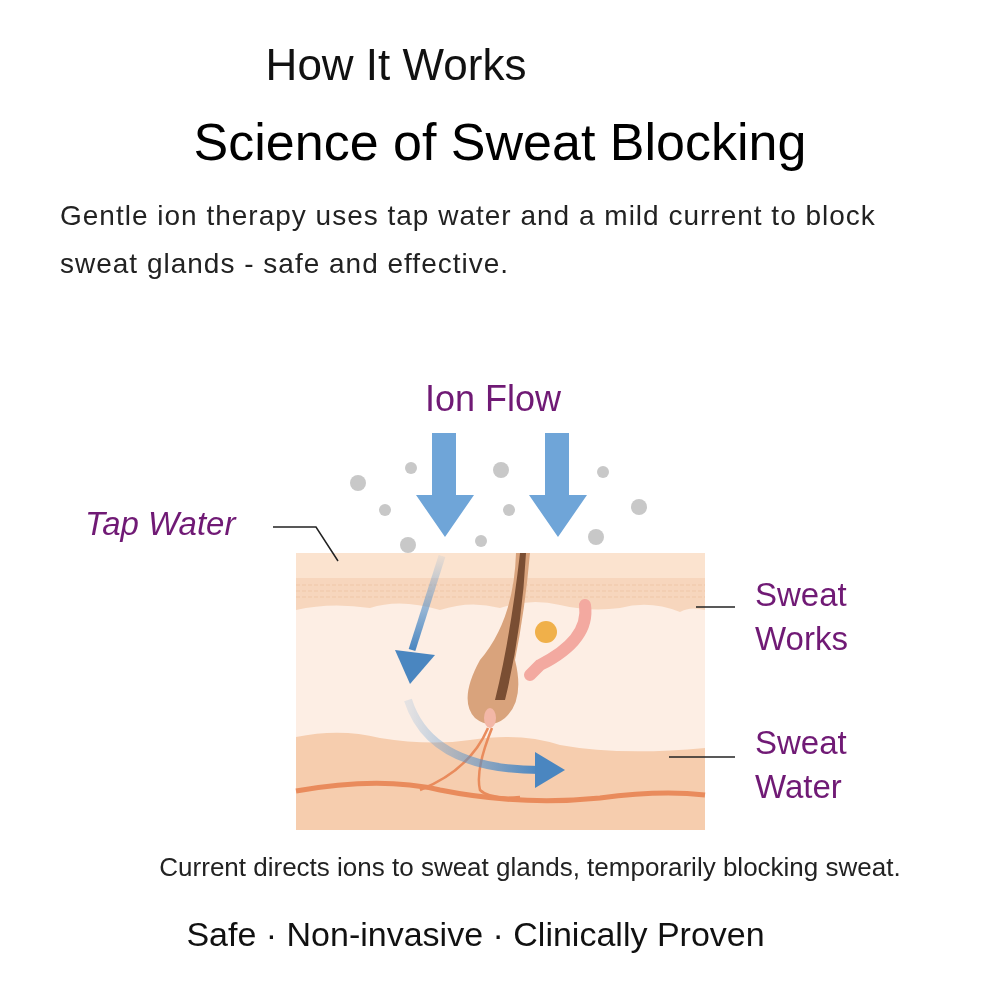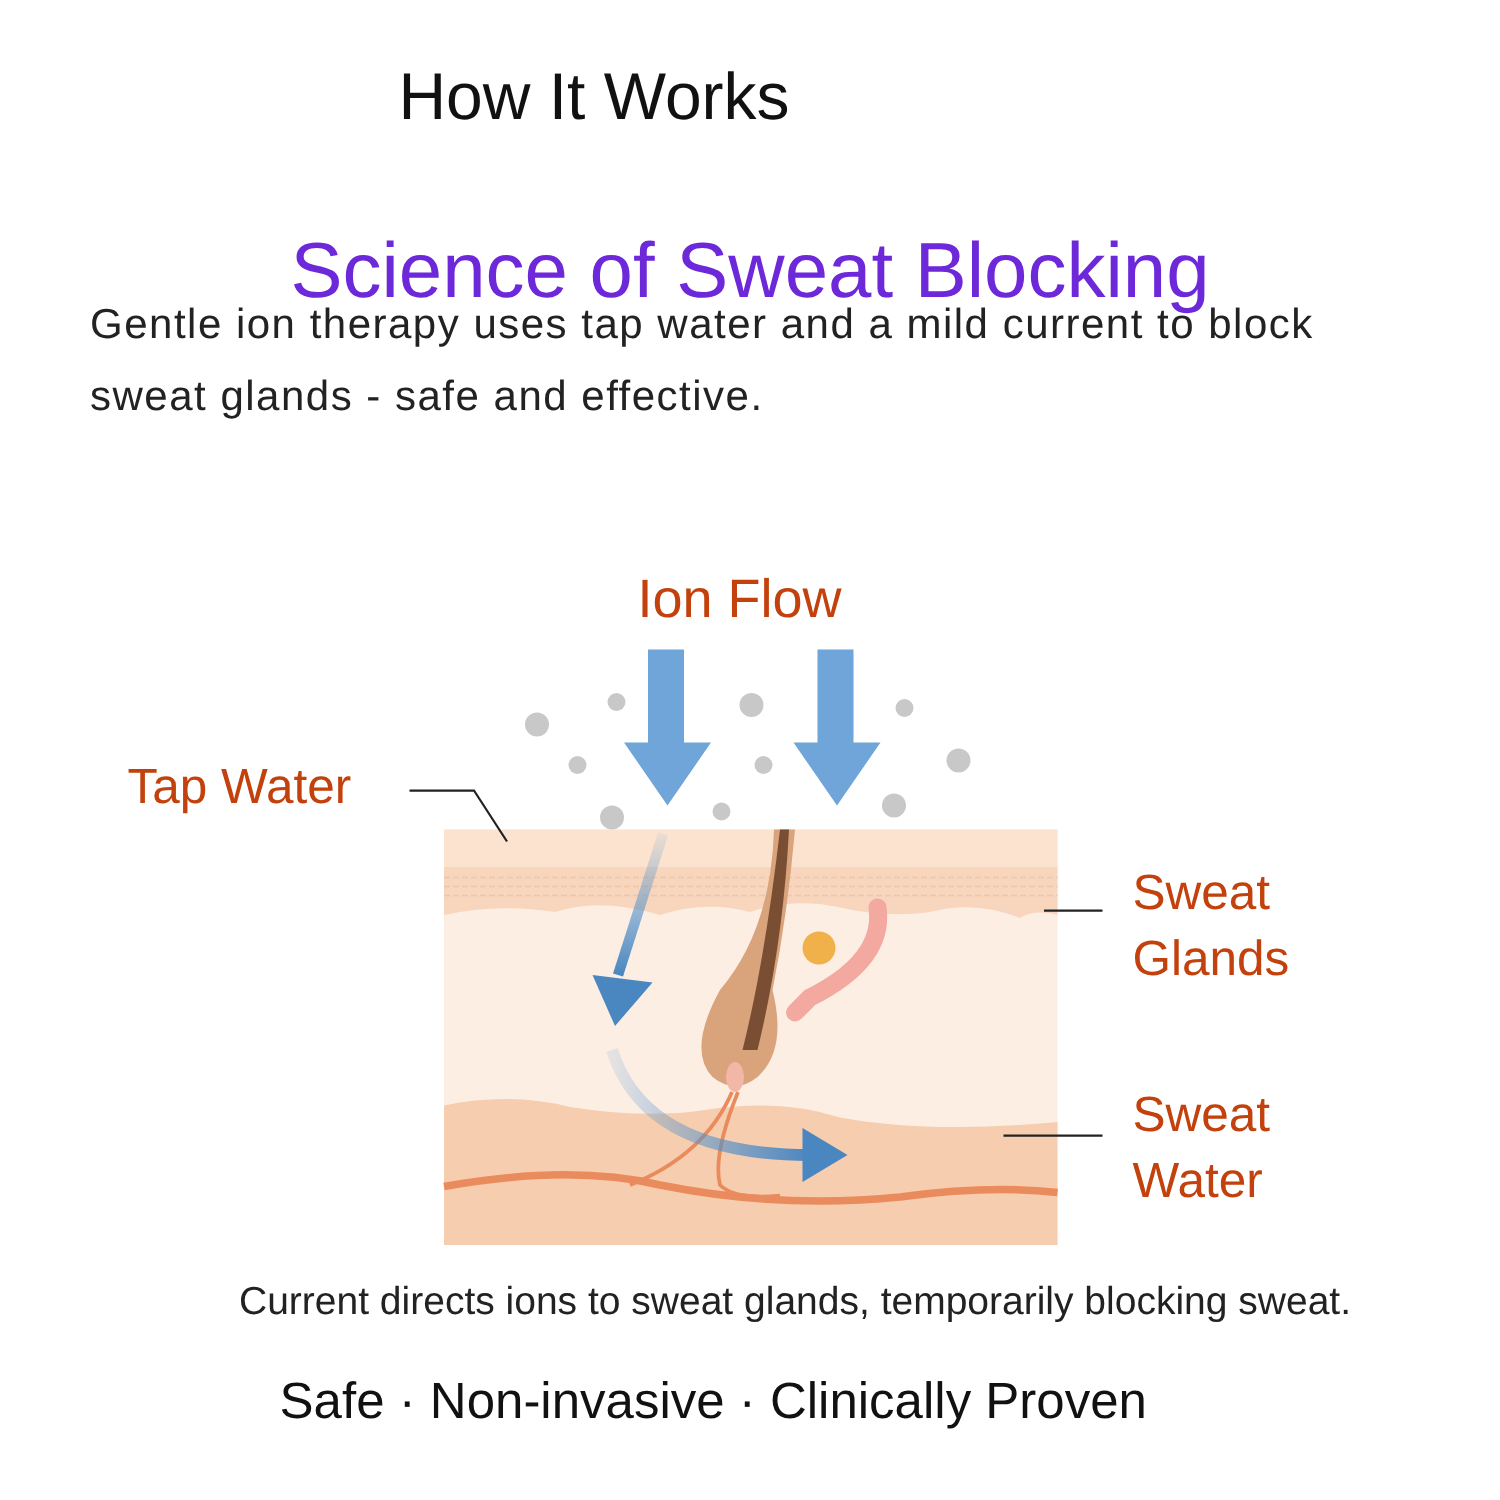--- a/index.html
+++ b/index.html
@@ -1,21 +1,21 @@
 <!DOCTYPE html>
 <html><head>
 <meta charset="utf-8">
 <style>
   html,body{margin:0;padding:0;background:#ffffff;}
   body{width:1000px;height:1000px;position:relative;overflow:hidden;font-family:"Liberation Sans","DejaVu Sans",sans-serif;color:#111;}
   .abs{position:absolute;}
   .h1{left:0;width:792px;top:40px;text-align:center;font-size:44px;font-weight:500;color:#111;}
-  .h2{left:0;width:1000px;top:112px;text-align:center;font-size:52px;color:#6d28d9;margin-top:39px;}
+  .h2{left:0;width:1000px;top:112px;text-align:center;font-size:52px;color:#000000;}
   .sub{left:60px;width:880px;top:192px;text-align:left;font-size:28px;line-height:48px;letter-spacing:1px;color:#222;}
-  .lbl{font-size:33px;color:#c2410c;}
+  .lbl{font-size:33px;color:#701a75;}
   .cap{left:0;width:1000px;top:852px;text-align:center;font-size:26px;color:#222;padding-left:60px;box-sizing:border-box;}
   .foot{left:0;width:951px;top:915px;text-align:center;font-size:34px;color:#111;}
 </style>
 </head>
 <body>
 
 <div class="abs h1">How It Works</div>
 <div class="abs h2">Science of Sweat Blocking</div>
 <div class="abs sub">Gentle ion therapy uses tap water and a mild current to block sweat glands - safe and effective.</div>
 
@@ -74,20 +74,20 @@
   <path d="M442 556 L412 650" stroke="url(#fadeA)" stroke-width="7" fill="none"></path>
   <path d="M395 650 L410 684 L435 655 Z" fill="#4a86c0"></path>
   <path d="M408 700 Q430 770 540 770" stroke="url(#fadeB)" stroke-width="8" fill="none"></path>
   <path d="M535 752 L565 770 L535 788 Z" fill="#4a86c0"></path>
 
   <polyline points="273,527 316,527 338,561" stroke="#222" stroke-width="1.5" fill="none"></polyline>
   <line x1="696" y1="607" x2="735" y2="607" stroke="#222" stroke-width="1.5"></line>
   <line x1="669" y1="757" x2="735" y2="757" stroke="#222" stroke-width="1.5"></line>
 </svg>
 
-<div class="abs lbl" style="left:85px;top:505px;">Tap Water</div>
+<div class="abs lbl" style="left:85px;top:505px;font-style:italic;">Tap Water</div>
 <div class="abs lbl" style="left:755px;top:576px;">Sweat</div>
-<div class="abs lbl" style="left:755px;top:620px;">Glands</div>
+<div class="abs lbl" style="left:755px;top:620px;">Works</div>
 <div class="abs lbl" style="left:755px;top:724px;">Sweat</div>
 <div class="abs lbl" style="left:755px;top:768px;">Water</div>
 
 <div class="abs cap">Current directs ions to sweat glands, temporarily blocking sweat.</div>
 <div class="abs foot">Safe · Non-invasive · Clinically Proven</div>
 
 </body></html>

